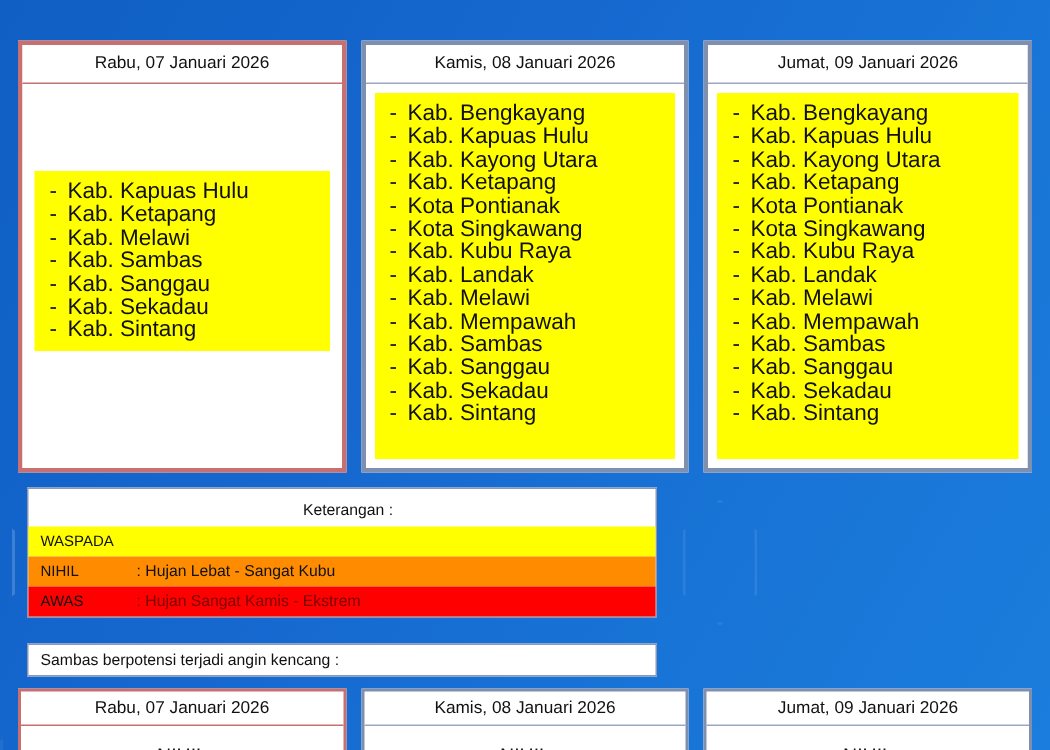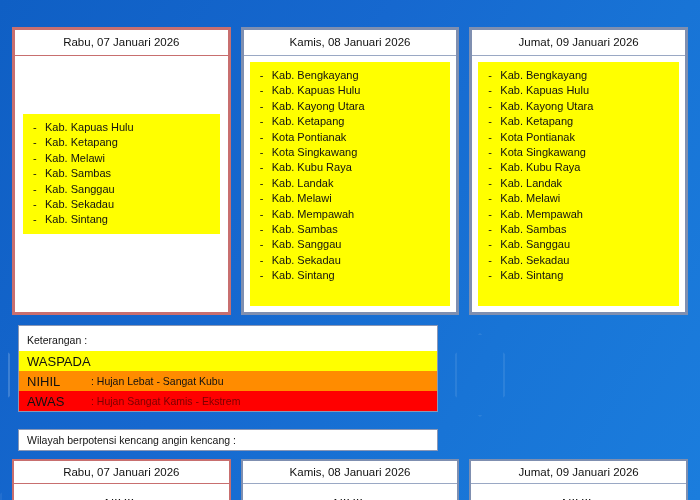--- a/index.html
+++ b/index.html
@@ -47,34 +47,35 @@
   .col.c2 .col-head,.col.c3 .col-head{border-bottom-color:#9aa8c4;}
   .col-body{flex:1;position:relative;background:#fff;padding:0;}
   .yellow{
     background:#ffff00;
     padding:6px 4px 6px 10px;
     box-sizing:border-box;
   }
   .col1 .yellow{position:absolute;left:8px;right:8px;top:58px;}
   .col.c2 .yellow,.col.c3 .yellow{position:absolute;left:6px;right:6px;top:6px;bottom:6px;}
   .ritem{
-    font-size:11px;color:#111;line-height:15.4px;white-space:nowrap;
+    font-size:15px;color:#111;line-height:15.4px;white-space:nowrap;
   }
   .ritem .dash{display:inline-block;width:12px;}
 
   
   .legend{
     position:absolute;left:18px;top:292px;width:420px;
     background:#fff;border:1px solid #8a97b5;box-sizing:border-box;
     padding:4px 0 0 0;
+    text-align:center;
   }
   .legend-title{font-size:10.5px;color:#111;padding:4px 0 5px 8px;}
   .lrow{display:flex;align-items:stretch;height:20px;}
   .lrow .lbl{
-    width:66px;font-size:13px;color:#111;padding-left:8px;box-sizing:border-box;
+    width:66px;font-size:10px;color:#111;padding-left:8px;box-sizing:border-box;
     display:flex;align-items:center;
   }
   .lrow .desc{
     flex:1;font-size:10.5px;color:#111;padding-left:6px;box-sizing:border-box;
     display:flex;align-items:center;
   }
   .lrow.waspada{background:#ffff00;}
   .lrow.siaga{background:#ff8c00;}
   .lrow.awas{background:#ff0000;}
   .lrow.awas .desc{color:#7a0000;}
@@ -190,21 +191,21 @@
       <div class="lbl">NIHIL</div>
       <div class="desc">: Hujan Lebat - Sangat Kubu</div>
     </div>
     <div class="lrow awas">
       <div class="lbl">AWAS</div>
       <div class="desc">: Hujan Sangat Kamis - Ekstrem</div>
     </div>
   </div>
 
   <div class="angin">
-    <span>Wilayah berpotensi kencang angin kencang :</span>
+    <span>Sambas berpotensi terjadi angin kencang :</span>
   </div>
 
   <div class="bcols">
     <div class="bcol b1">
       <div class="bhead">Rabu, 07 Januari 2026</div>
       <div class="bbody">
           <span>NIHIL</span>
         </div>
     </div>
     <div class="bcol b2">

